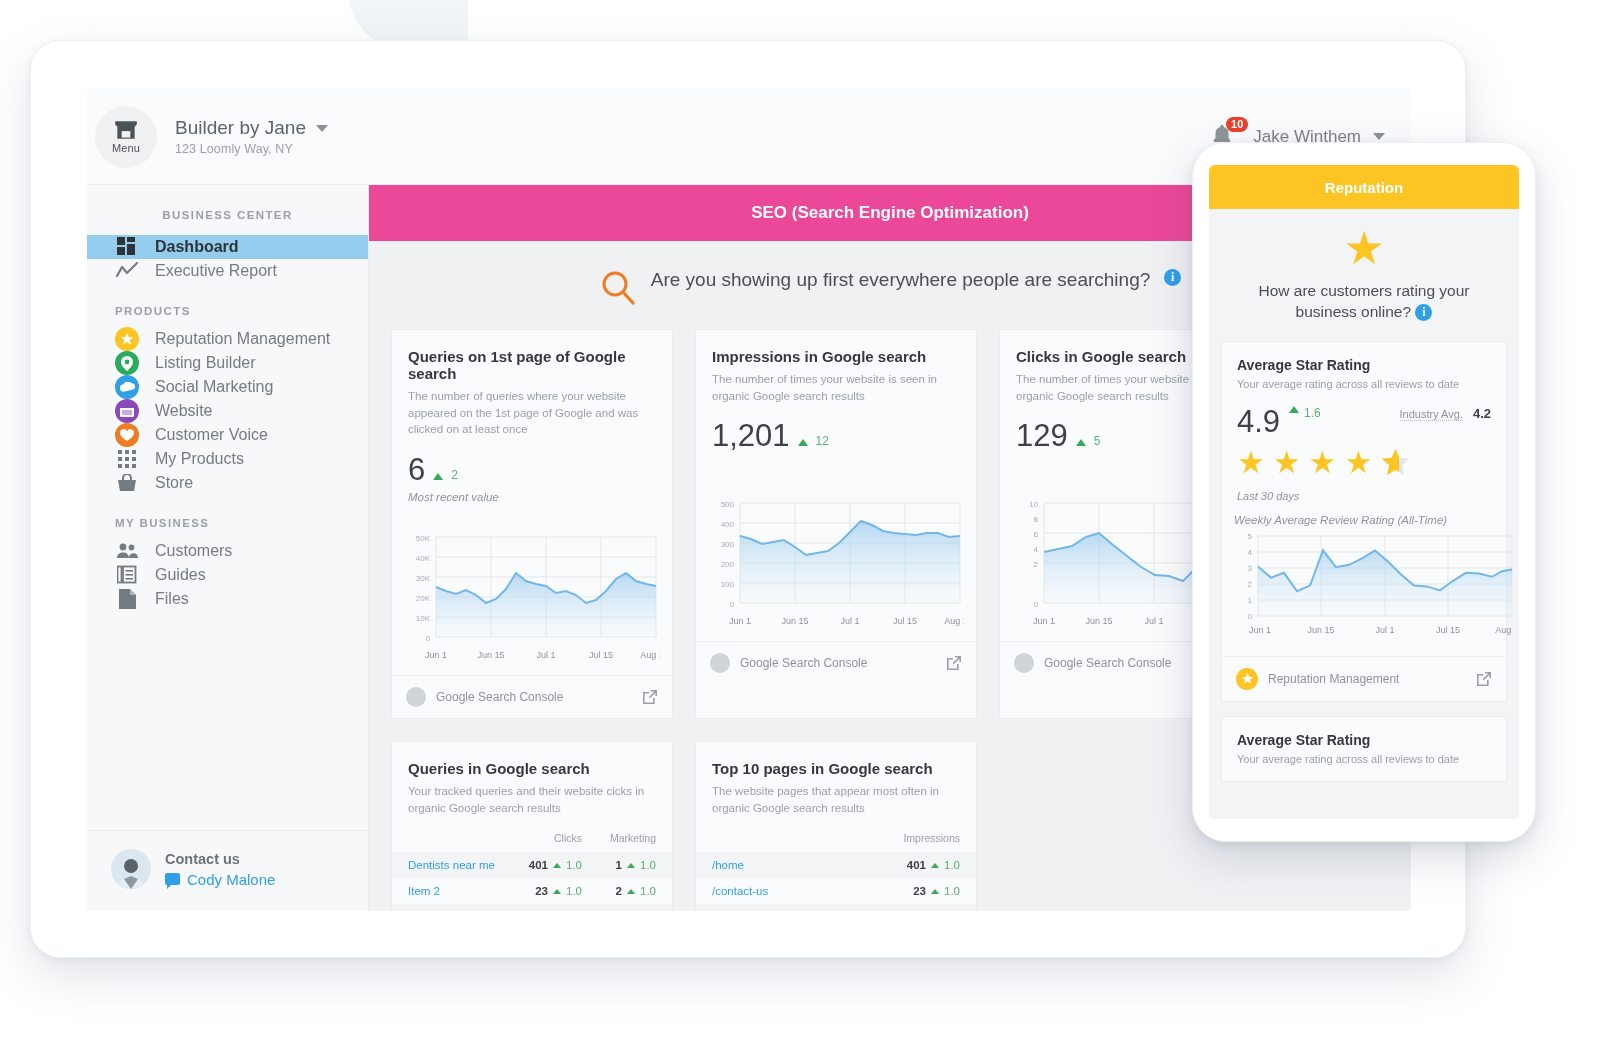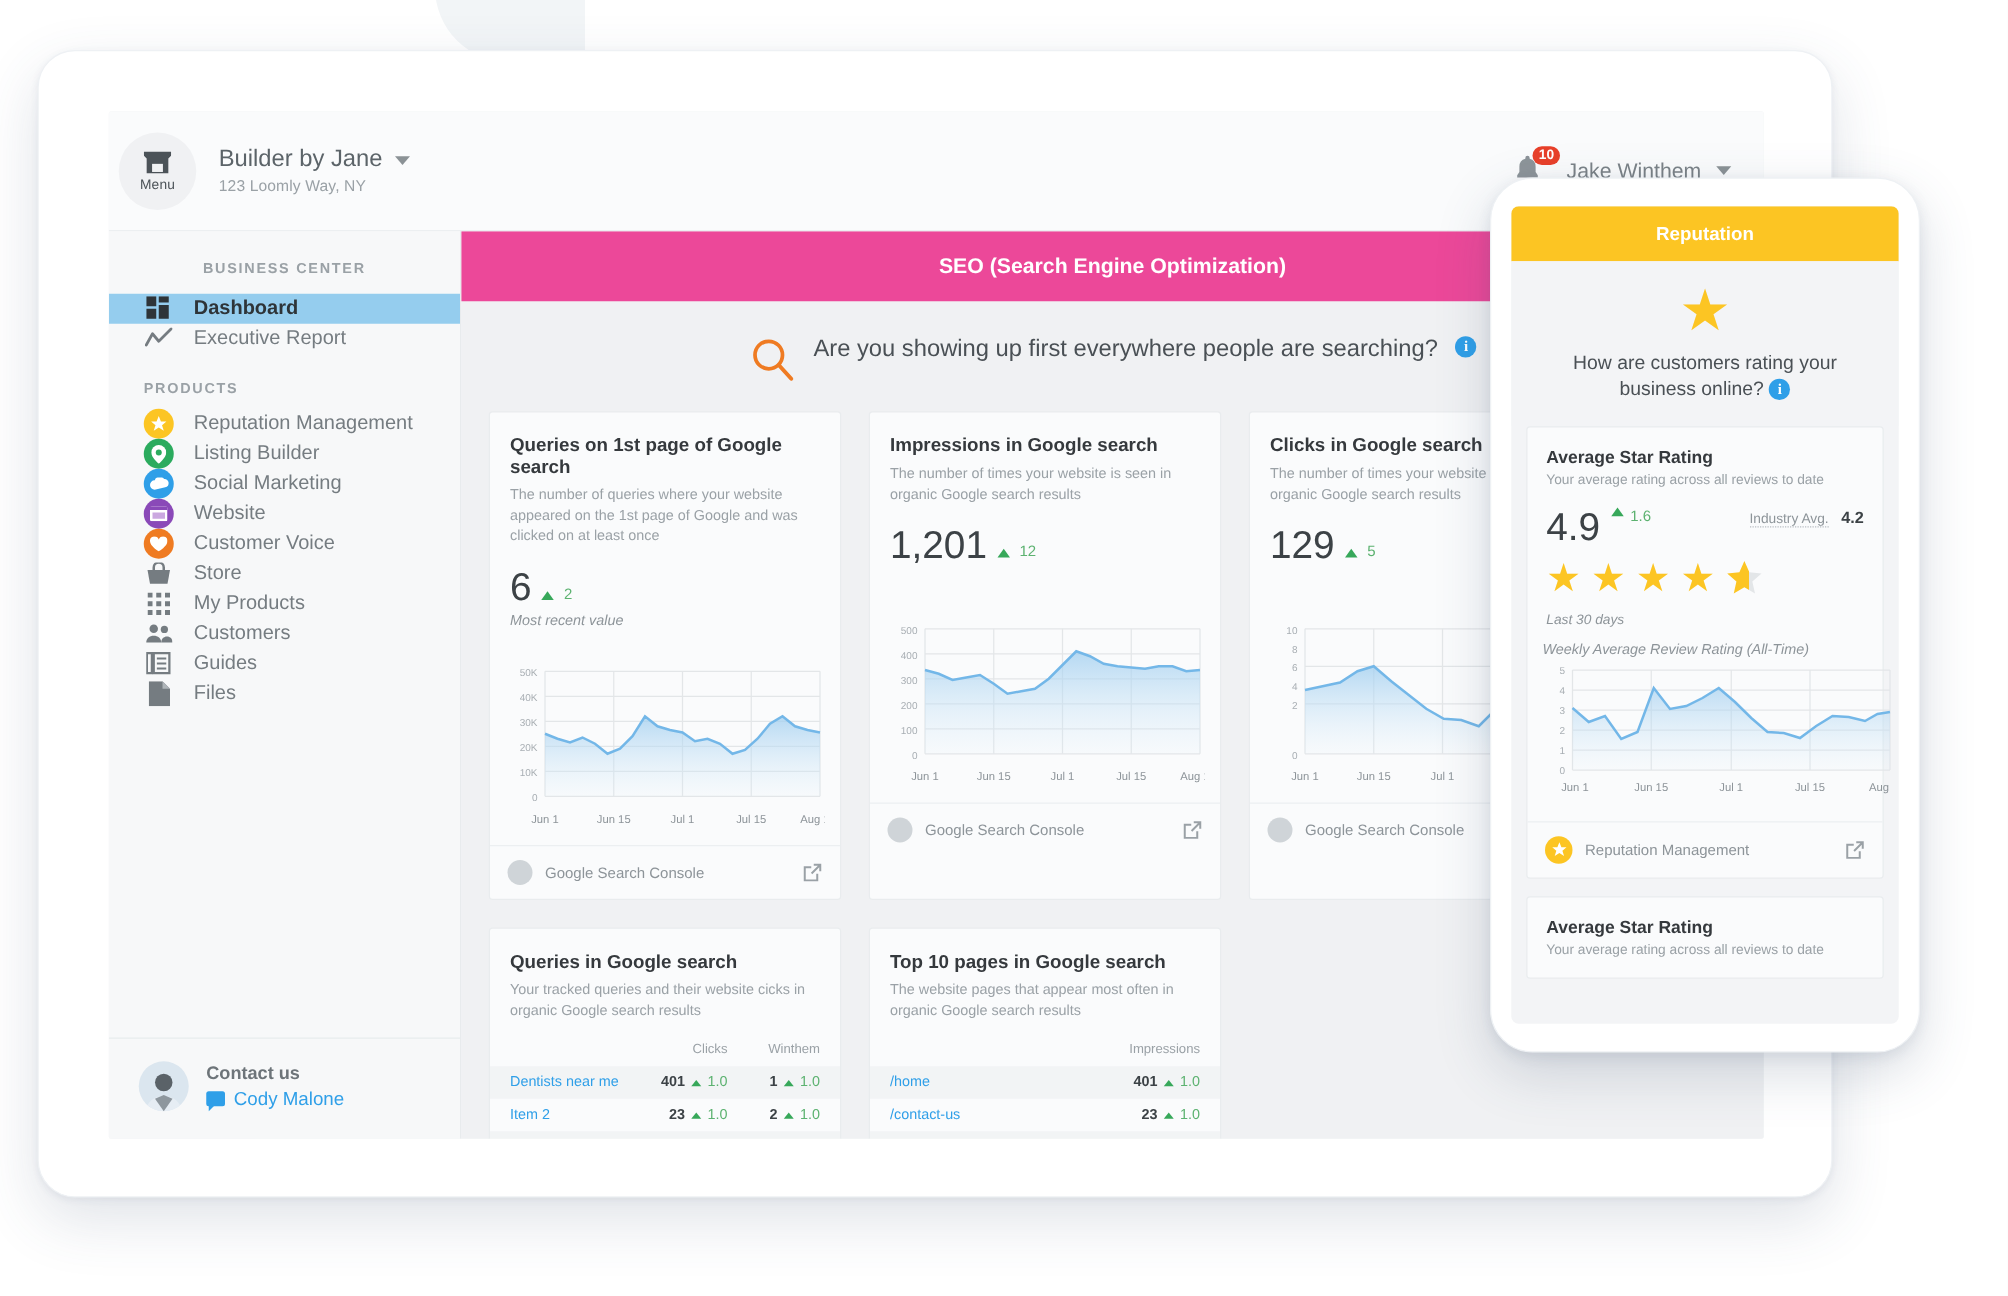--- a/index.html
+++ b/index.html
@@ -287,47 +287,48 @@
               <svg width="14" height="13" viewBox="0 0 14 13">
                     <path d="M7 12S0 8 0 4a3.6 3.6 0 017-1.4A3.6 3.6 0 0114 4c0 4-7 8-7 8z" fill="#fff"></path>
                   </svg>
             </span>
           </span>
           <span>Customer Voice</span>
         </div>
 
         <div class="nav-item">
           <span class="nav-ico">
-            <svg width="20" height="18" viewBox="0 0 20 18">
-              <path d="M6 6V4a4 4 0 018 0v2" fill="none" stroke="#757c81" stroke-width="2"></path>
-              <path d="M1 6h18l-2 11H3z" fill="#757c81"></path>
-            </svg>
-          </span>
-          <span>Store</span>
-        </div>
-
-        <div class="nav-item">
-          <span class="nav-ico">
             <svg width="18" height="18" viewBox="0 0 18 18">
               <g fill="#757c81">
                 <rect x="0" y="0" width="4" height="4"></rect>
                     <rect x="7" y="0" width="4" height="4"></rect>
                     <rect x="14" y="0" width="4" height="4"></rect>
                 <rect x="0" y="7" width="4" height="4"></rect>
                     <rect x="7" y="7" width="4" height="4"></rect>
                     <rect x="14" y="7" width="4" height="4"></rect>
                 <rect x="0" y="14" width="4" height="4"></rect>
                     <rect x="7" y="14" width="4" height="4"></rect>
                     <rect x="14" y="14" width="4" height="4"></rect>
               </g>
             </svg>
           </span>
           <span>My Products</span>
         </div>
 
+        <div class="nav-item">
+          <span class="nav-ico">
+            <svg width="20" height="18" viewBox="0 0 20 18">
+              <path d="M6 6V4a4 4 0 018 0v2" fill="none" stroke="#757c81" stroke-width="2"></path>
+              <path d="M1 6h18l-2 11H3z" fill="#757c81"></path>
+            </svg>
+          </span>
+          <span>Store</span>
+        </div>
+
+        <div class="sec-title left">MY BUSINESS</div>
 
 
         <div class="nav-item">
           <span class="nav-ico">
             <svg width="22" height="16" viewBox="0 0 22 16">
               <circle cx="7" cy="4" r="3.4" fill="#757c81"></circle>
                   <circle cx="15.5" cy="4.5" r="2.9" fill="#757c81"></circle>
               <path d="M1 15c0-3.4 2.7-5.4 6-5.4s6 2 6 5.4z" fill="#757c81"></path>
               <path d="M13 15c0-3 2-4.8 4.6-4.8S22 12 22 15z" fill="#757c81"></path>
             </svg>
@@ -579,21 +580,21 @@
       <div class="cards-row" style="margin-top:22px;">
 
         <div class="card">
           <div class="card-pad">
             <div class="card-title">Queries in Google search</div>
             <div class="card-desc">Your tracked queries and their website cicks in organic Google search results</div>
           </div>
           <div class="tbl-head">
             <span style="flex:1;"></span>
             <span style="width:74px;text-align:right;">Clicks</span>
-            <span style="width:74px;text-align:right;">Winthem</span>
+            <span style="width:74px;text-align:right;">Marketing</span>
           </div>
           <div>
             <div class="tbl-row">
               <span class="tbl-name">Dentists near me</span>
               <span class="cell-grp" style="width:74px;">
                     <span class="cell-num">401</span>
                     <span class="mini-tri"></span>
                     <span class="cell-chg">1.0</span>
                   </span>
               <span class="cell-grp" style="width:74px;">

